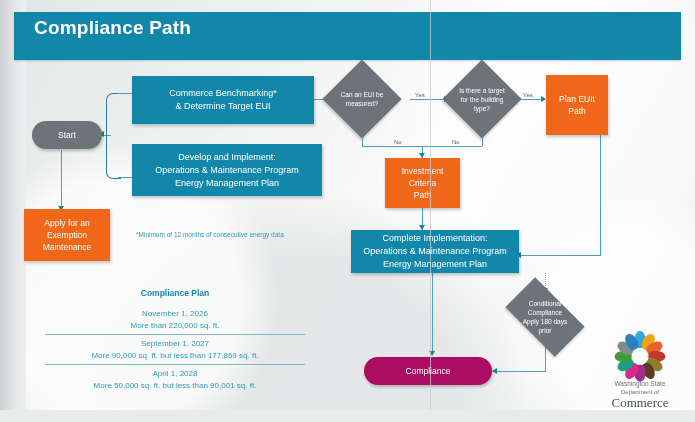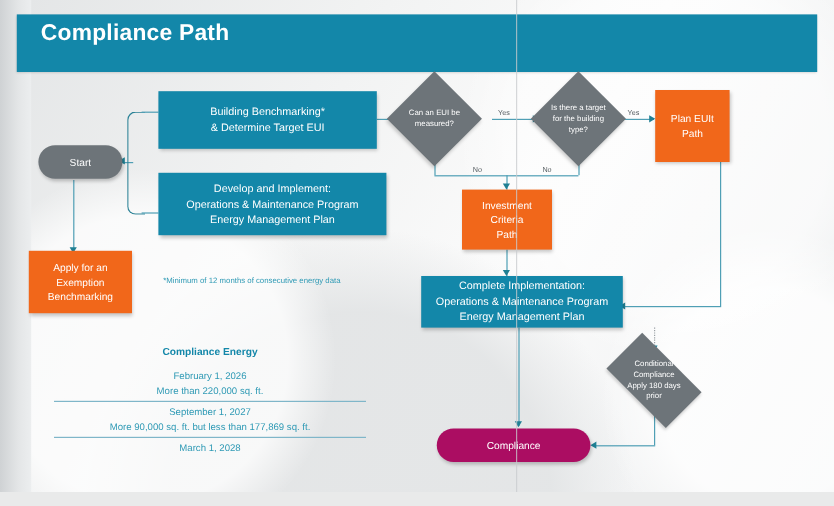--- a/index.html
+++ b/index.html
@@ -155,27 +155,27 @@
   <div class="edge-lbl" style="left:394px;top:139px;">No</div>
   <div class="edge-lbl" style="left:452px;top:139px;">No</div>
 
   <div class="node rect grey pill" style="left:32px;top:121px;width:70px;height:28px;">
     <span class="lbl">Start</span>
   </div>
 
   <div class="node rect orange" style="left:24px;top:209px;width:86px;height:52px;justify-content:center;">
     <span class="lbl">
       <span>Apply for an Exemption</span><br>
-      <span>Benchmarking</span>
+      <span>Maintenance</span>
     </span>
   </div>
 
   <div class="node rect teal big" style="left:132px;top:76px;width:182px;height:48px;">
     <span class="lbl">
-      <span>Building Benchmarking*</span><br>
+      <span>Commerce Benchmarking*</span><br>
       <span>&amp; Determine Target EUI</span>
     </span>
   </div>
 
   <div class="node rect teal big" style="left:132px;top:144px;width:190px;height:52px;">
     <span class="lbl">
       <span>Develop and Implement:</span><br>
       <span>Operations &amp; Maintenance Program</span><br>
       <span>Energy Management Plan</span>
     </span>
@@ -236,28 +236,48 @@
     </div>
   </div>
 
   <div class="node rect magenta pill" style="left:364px;top:357px;width:128px;height:28px;">
     <span class="lbl">Compliance</span>
   </div>
 
   <div class="foot" style="left:136px;top:231px;">*Minimum of 12 months of consecutive energy data</div>
 
   <div class="dates">
-    <div class="dt-title">Compliance Energy</div>
+    <div class="dt-title">Compliance Plan</div>
     <div class="dt-row">
-      <span class="d1">February 1, 2026</span>
+      <span class="d1">November 1, 2026</span>
       <span class="d2">More than 220,000 sq. ft.</span>
     </div>
     <div class="dt-row">
       <span class="d1">September 1, 2027</span>
       <span class="d2">More 90,000 sq. ft. but less than 177,869 sq. ft.</span>
     </div>
     <div class="dt-row">
-      <span class="d1">March 1, 2028</span>
-    </div>
-  </div>
-
+      <span class="d1">April 1, 2028</span>
+      <span class="d2">More 50,000 sq. ft. but less than 90,001 sq. ft.</span>
+    </div>
+  </div>
+
+  <div class="logo">
+    <div class="wheel" id="logo-wheel">
+        <div class="petal" style="background: rgb(46, 170, 220); transform: translate(-50%, -100%) rotate(0deg) translateY(-5px);"></div>
+        <div class="petal" style="background: rgb(243, 160, 27); transform: translate(-50%, -100%) rotate(30deg) translateY(-5px);"></div>
+        <div class="petal" style="background: rgb(232, 98, 42); transform: translate(-50%, -100%) rotate(60deg) translateY(-5px);"></div>
+        <div class="petal" style="background: rgb(192, 57, 43); transform: translate(-50%, -100%) rotate(90deg) translateY(-5px);"></div>
+        <div class="petal" style="background: rgb(142, 123, 46); transform: translate(-50%, -100%) rotate(120deg) translateY(-5px);"></div>
+        <div class="petal" style="background: rgb(90, 63, 31); transform: translate(-50%, -100%) rotate(150deg) translateY(-5px);"></div>
+        <div class="petal" style="background: rgb(160, 44, 143); transform: translate(-50%, -100%) rotate(180deg) translateY(-5px);"></div>
+        <div class="petal" style="background: rgb(224, 38, 143); transform: translate(-50%, -100%) rotate(210deg) translateY(-5px);"></div>
+        <div class="petal" style="background: rgb(22, 160, 133); transform: translate(-50%, -100%) rotate(240deg) translateY(-5px);"></div>
+        <div class="petal" style="background: rgb(63, 156, 53); transform: translate(-50%, -100%) rotate(270deg) translateY(-5px);"></div>
+        <div class="petal" style="background: rgb(127, 140, 141); transform: translate(-50%, -100%) rotate(300deg) translateY(-5px);"></div>
+        <div class="petal" style="background: rgb(45, 127, 191); transform: translate(-50%, -100%) rotate(330deg) translateY(-5px);"></div>
+      </div>
+    <div class="l1">Washington State</div>
+    <div class="l2">Department of</div>
+    <div class="l3">Commerce</div>
+  </div>
 
 </div>
 
 </body></html>

